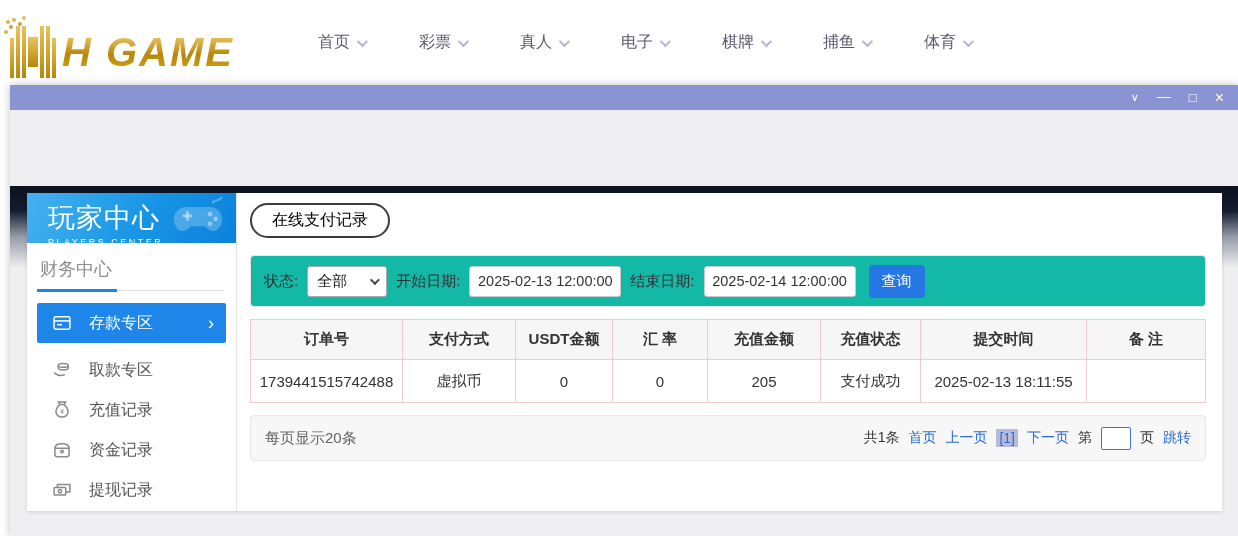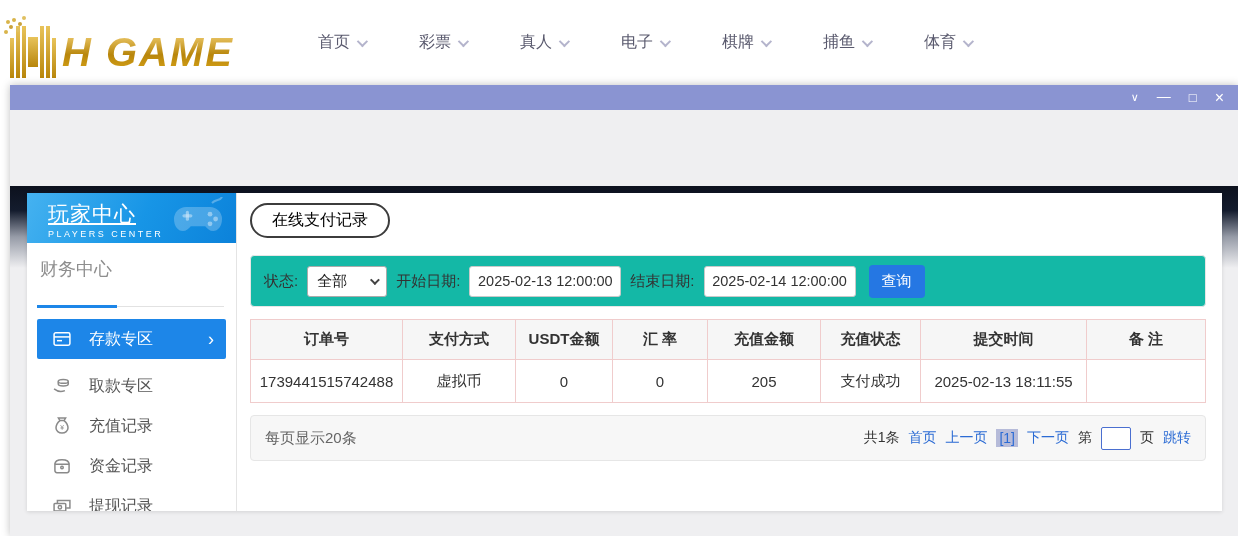--- a/index.html
+++ b/index.html
@@ -41,24 +41,24 @@
   .modal-body { position:relative; height:426px; background:#efeff1; overflow:hidden; }
   .dark-banner { position:absolute; left:0; top:76px; width:100%; height:82px;
     background:linear-gradient(180deg,#0c111d 0%,#141c2e 30%,rgba(62,72,94,.5) 62%,rgba(239,239,241,0) 100%); }
 
   
   .panel { position:absolute; left:17px; top:83px; width:1195px; height:318px; background:#fff; display:flex; box-shadow:0 1px 4px rgba(0,0,0,.12); }
 
   
   .sidebar { width:210px; flex:0 0 210px; background:#fff; border-right:1px solid #e4e4e4; overflow:hidden; }
   .sb-header { position:relative; height:50px; background:linear-gradient(115deg,#45b2f0 0%,#1795e6 55%,#0c82da 100%); color:#fff; padding:7px 0 0 21px; overflow:hidden; }
-  .sb-title { font-size:21px; letter-spacing:1px;text-decoration:underline; }
+  .sb-title { font-size:27px; letter-spacing:1px; }
   .sb-sub { font-size:9px; letter-spacing:2.5px; margin-top:1px; }
   .sb-gamepad { position:absolute; right:8px; top:4px; opacity:.85; }
-  .sb-section { position:relative; margin:14px 12px 0 13px; padding-bottom:25px; font-size:18px; color:#8e8e8e; border-bottom:1px solid #e2e2e2; }
+  .sb-section { position:relative; margin:14px 12px 0 13px; padding-bottom:9px; font-size:18px; color:#8e8e8e; border-bottom:1px solid #e2e2e2; }
   .sb-section::after { content:""; position:absolute; left:-3px; bottom:-2px; width:80px; height:3px; background:#1d86e8; }
   .sb-menu { margin-top:12px; }
   .sb-item { display:flex; align-items:center; height:40px; padding-left:25px; cursor:pointer; }
   .sb-item .sb-ico { width:20px; height:20px; margin-right:17px; flex:0 0 20px; }
   .sb-item .sb-label { font-size:16px; color:#555; }
   .sb-item.active { background:#1d86e8; margin:0 10px 7px 10px; padding-left:15px; border-radius:2px; }
   .sb-item.active .sb-label { color:#fff; }
   .sb-arrow { margin-left:auto; margin-right:12px; color:#fff; font-size:18px; line-height:1; }
   svg.ico { stroke:#8a8a8a; fill:none; stroke-width:1.8; }
   .active svg.ico { stroke:#fff; }

